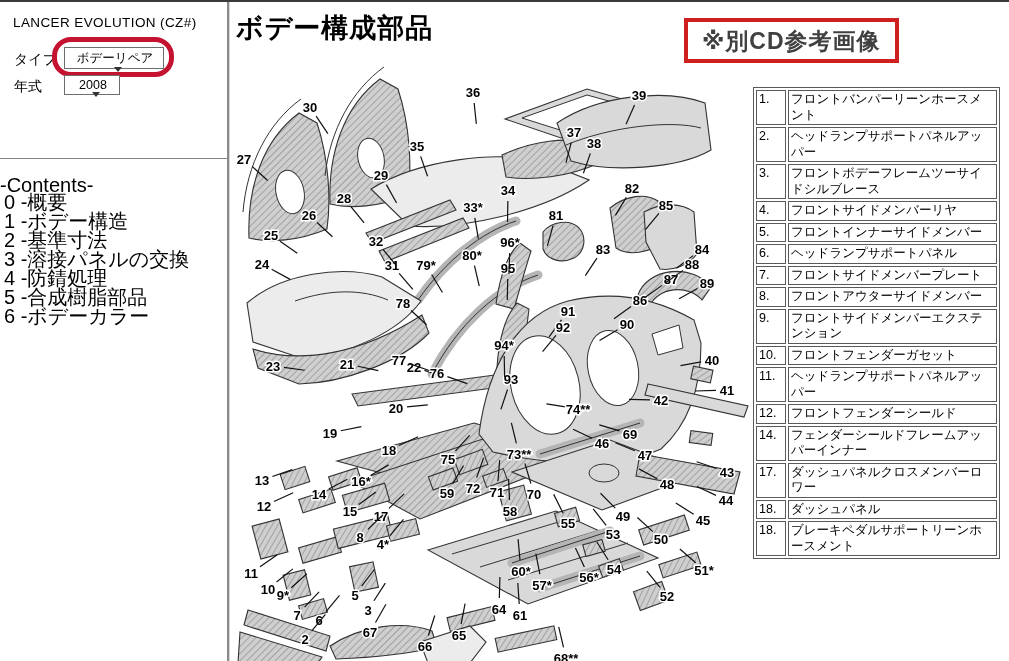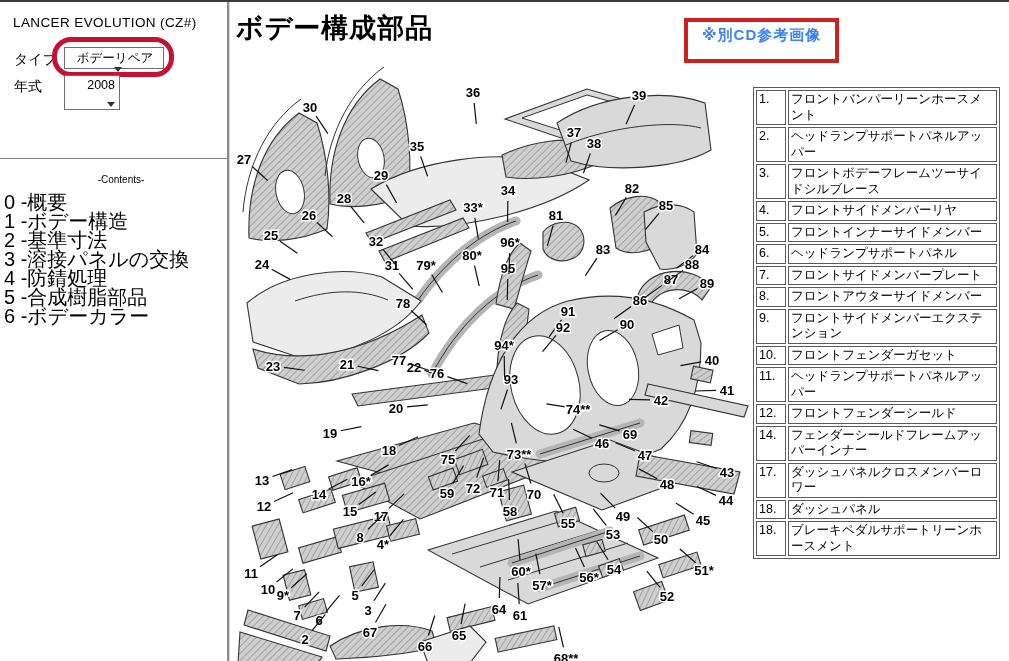--- a/index.html
+++ b/index.html
@@ -14,36 +14,36 @@
   #app-title{position:absolute;left:13px;top:13px;font-size:13.5px;letter-spacing:.4px;white-space:nowrap;}
   .fieldlabel{position:absolute;font-size:14px;}
   #type-label{left:14px;top:49px;}
   #year-label{left:14px;top:76px;}
   .sel{
     position:absolute;display:flex;align-items:center;justify-content:space-between;
     border:1px solid #6e6e6e;background:#fff;font-size:12.5px;
     padding:2px 4px 2px 6px;box-sizing:border-box;cursor:default;flex-direction:column;
   }
   #type-select{left:64px;top:45px;width:100px;height:22px;}
-  #year-select{left:64px;top:73px;width:56px;height:35px;align-items:flex-end;}
+  #year-select{left:64px;top:73px;width:56px;height:20px;}
   .chev{width:0;height:0;border-left:4px solid transparent;border-right:4px solid transparent;border-top:5px solid #333;margin-left:5px;}
   #red-oval{
     position:absolute;left:52px;top:35px;width:122px;height:40px;
     border:5px solid #c41230;border-radius:19px;box-sizing:border-box;pointer-events:none;
   }
   #side-hr{position:absolute;left:0;top:156px;width:227px;height:2px;border-top:1px solid #828282;border-bottom:1px solid #fff;}
-  #contents-title{position:absolute;left:0;top:172px;width:210px;text-align:center;font-size:10px;padding-left:16px;}
+  #contents-title{position:absolute;left:0;top:172px;width:210px;text-align:left;font-size:20px;}
   #contents-list{position:absolute;left:4px;top:191px;font-size:20px;line-height:19px;white-space:nowrap;}
   .c-item{cursor:pointer;}
   #v-divider{position:absolute;left:227px;top:0;width:2px;height:659px;background:#8a8a8a;border-right:1px solid #d7d7d7;}
   
   #page-title{position:absolute;left:236px;top:8px;font-size:27px;font-weight:bold;letter-spacing:1px;}
   #cd-notice{
     position:absolute;left:684px;top:16px;height:45px;box-sizing:border-box;
-    border:4px solid #d01f1f;color:#3b82f6;font-weight:bold;font-size:15px;
+    border:4px solid #d01f1f;color:#404040;font-weight:bold;font-size:23px;
     padding:4px 14px;letter-spacing:1px;white-space:nowrap;background:#fff;
   }
   
   #parts-table{
     position:absolute;left:753px;top:85px;width:247px;
     border-collapse:separate;border-spacing:2px;border:1px solid #5a5a5a;
     font-size:12.5px;line-height:15.5px;background:#fff;
   }
   #parts-table td{border:1px solid #5a5a5a;vertical-align:top;padding:1px 2px;}
   #parts-table td.num{width:24px;white-space:nowrap;}

